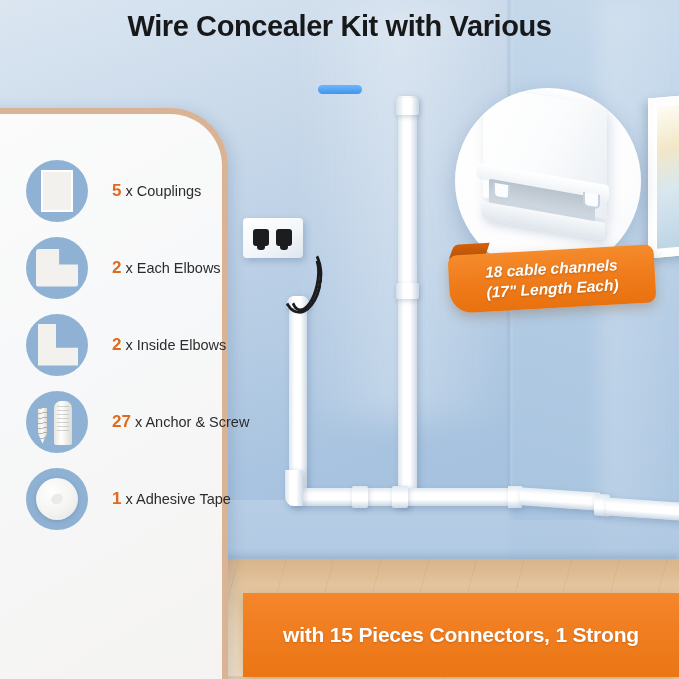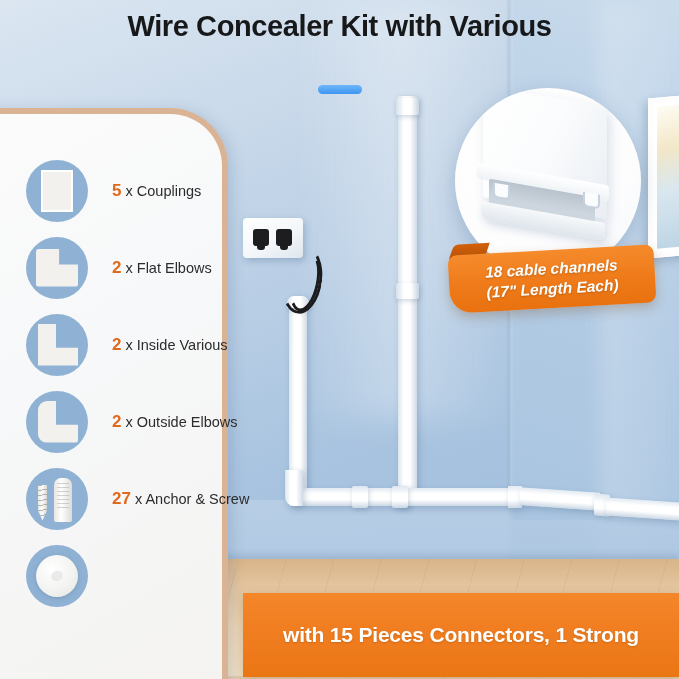--- a/index.html
+++ b/index.html
@@ -505,63 +505,58 @@
         </div>
       </div>
 
       <div class="part-row">
         <div class="part-icon">
           <span class="g g-flat"></span>
         </div>
         <div class="part-label">
           <span class="part-qty">2</span>
           <span>x</span>
-          <span>Flat Elbows</span>
+          <span>Each Elbows</span>
         </div>
       </div>
 
 
       <div class="part-row">
         <div class="part-icon">
           <span class="g g-inside"></span>
         </div>
         <div class="part-label">
           <span class="part-qty">2</span>
           <span>x</span>
-          <span>Inside Various</span>
+          <span>Inside Elbows</span>
         </div>
       </div>
 
-      <div class="part-row">
-        <div class="part-icon">
-          <span class="g g-outside"></span>
-        </div>
-        <div class="part-label">
-          <span class="part-qty">2</span>
-          <span>x</span>
-          <span>Outside Elbows</span>
-        </div>
-      </div>
 
       <div class="part-row">
         <div class="part-icon">
           <span class="g g-screw"></span>
           <span class="g g-anchor"></span>
         </div>
         <div class="part-label">
           <span class="part-qty">27</span>
           <span>x</span>
           <span>Anchor &amp; Screw</span>
         </div>
       </div>
 
       <div class="part-row">
         <div class="part-icon">
           <span class="g g-tape-outer"></span>
           <span class="g g-tape-inner"></span>
+        </div>
+        <div class="part-label">
+          <span class="part-qty">1</span>
+          <span>x</span>
+          <span>Adhesive Tape</span>
         </div>
       </div>
 
     </div>
   </div>
 
   <div class="inset">
     <div class="chan-body"></div>
     <div class="chan-lip"></div>
     <div class="chan-cavity"></div>

